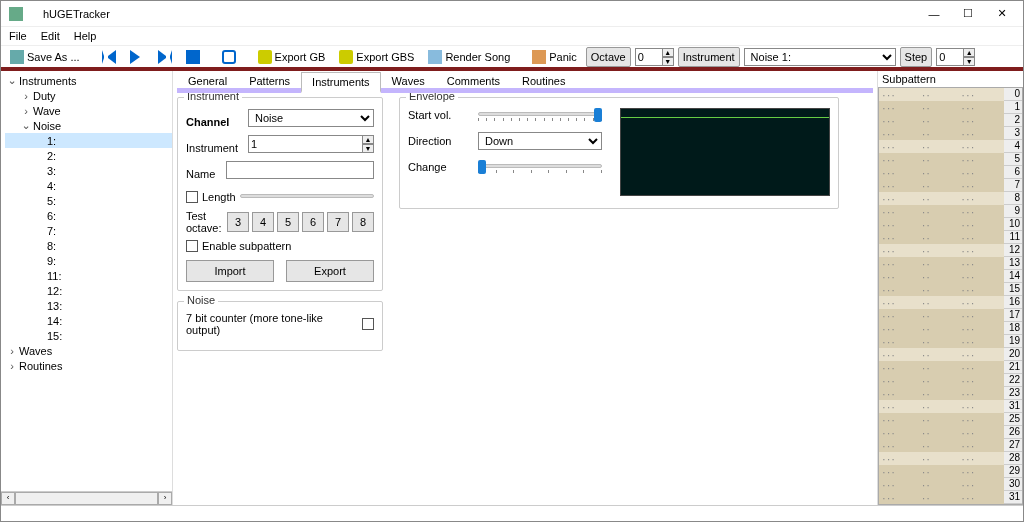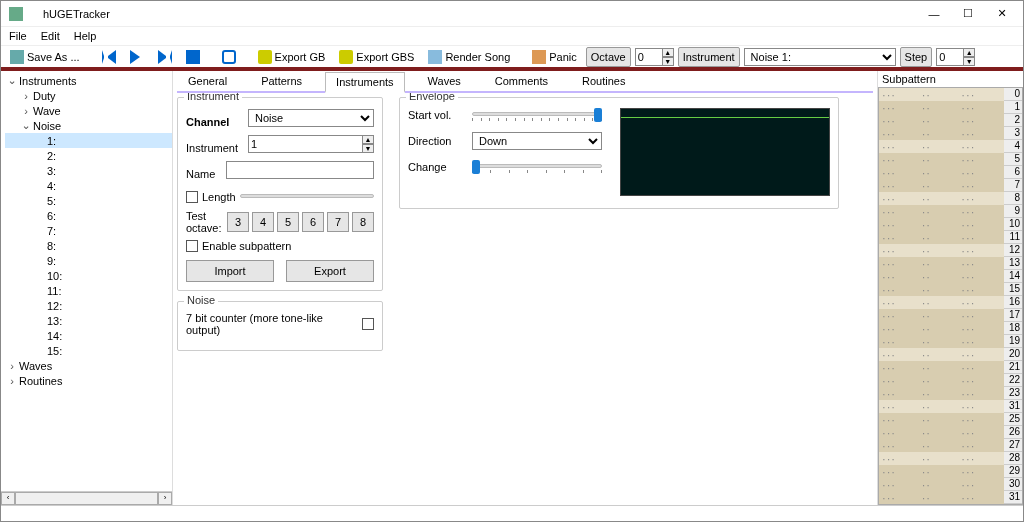--- a/index.html
+++ b/index.html
@@ -32,36 +32,36 @@
 .sidepanel .tree { flex: 1; overflow: auto; padding: 2px 0 2px 4px; }
 .tree .row { height: 15px; display: flex; align-items: center; gap: 2px; padding-left: 2px; }
 .tree .row.sel { background: #cde8ff; }
 .tree .twist { width: 10px; text-align: center; color: #555; }
 .tree .indent1 { padding-left: 16px; }
 .tree .indent2 { padding-left: 30px; }
 .hscroll { height: 14px; border-top: 1px solid #ccc; background: #f0f0f0; display: flex; }
 .hscroll div { width: 14px; border: 1px solid #aaa; text-align: center; font-size: 8px; line-height: 10px; }
 .hscroll .track { flex: 1; border: 1px solid #aaa; }
 .mainarea { flex: 1; display: flex; flex-direction: column; padding: 0 4px; }
-.tabs { height: 22px; display: flex; border-bottom: 2px solid #c4b5fd; gap: 12px; }
+.tabs { height: 22px; display: flex; border-bottom: 5px solid #c4b5fd; }
 .tab { padding: 3px 10px 0; border: 1px solid transparent; border-bottom: none; cursor: default; }
 .tab.active { border-color: #bbb; border-bottom: 2px solid #fff; background: #fff; position: relative; top: 1px; height: 21px; }
 .pane { flex: 1; display: flex; gap: 16px; padding: 4px 0; overflow: hidden; }
 .leftcol { width: 206px; display: flex; flex-direction: column; gap: 10px; }
 .group { border: 1px solid #ccc; border-radius: 2px; padding: 10px 8px 8px; position: relative; }
 .group .legend { position: absolute; top: -8px; left: 6px; background: #fff; padding: 0 3px; color: #333; }
 .formrow { display: flex; align-items: center; margin-bottom: 6px; gap: 4px; }
 .formrow .lbl { width: 58px; margin-top: 8px; }
 .formrow .fld { flex: 1; }
 .testbtn { width: 22px; height: 20px; border: 1px solid #999; background: #e6e6e6; display: inline-flex; align-items: center; justify-content: center; }
 .impexp { display: flex; gap: 12px; margin-top: 8px; }
 .impexp button { flex: 1; height: 22px; border: 1px solid #999; background: #e6e6e6; }
 .envcol { flex: 1; display: flex; gap: 18px; }
 .envgrp { flex: 1; max-width: 440px; }
-.envrow { display: flex; align-items: center; margin-bottom: 10px; gap: 4px; }
+.envrow { display: flex; align-items: center; margin-bottom: 10px; gap: 10px; }
 .envrow .lbl { width: 60px; }
 .slider { flex: 1; height: 14px; position: relative; }
 .slider .track { position: absolute; left: 0; right: 0; top: 4px; height: 4px; background: #ddd; border: 1px solid #bbb; border-radius: 2px; }
 .slider .ticks { position: absolute; left: 0; right: 0; top: 10px; display: flex; justify-content: space-between; }
 .slider .ticks span { width: 1px; height: 3px; background: #888; }
 .slider .thumb { position: absolute; top: 0; width: 8px; height: 14px; background: #1a7fd6; border-radius: 2px; }
 .preview { width: 210px; height: 88px; background: #001a1a; border: 1px solid #444; position: relative; }
 .preview .line { position: absolute; top: 8px; left: 0; right: 0; height: 1px; background: #6c4; }
 .subpat { width: 146px; border-left: 1px solid #ddd; display: flex; flex-direction: column; }
 .subpat .head { padding: 2px 4px; }
@@ -206,24 +206,20 @@
             <span class="twist"></span>
             <span>7:</span>
           </div>
           <div class="row indent2">
             <span class="twist"></span>
             <span>8:</span>
           </div>
           <div class="row indent2">
             <span class="twist"></span>
             <span>9:</span>
-          </div>
-          <div class="row indent2">
-            <span class="twist"></span>
-            <span>10:</span>
           </div>
           <div class="row indent2">
             <span class="twist"></span>
             <span>11:</span>
           </div>
           <div class="row indent2">
             <span class="twist"></span>
             <span>12:</span>
           </div>
           <div class="row indent2">

